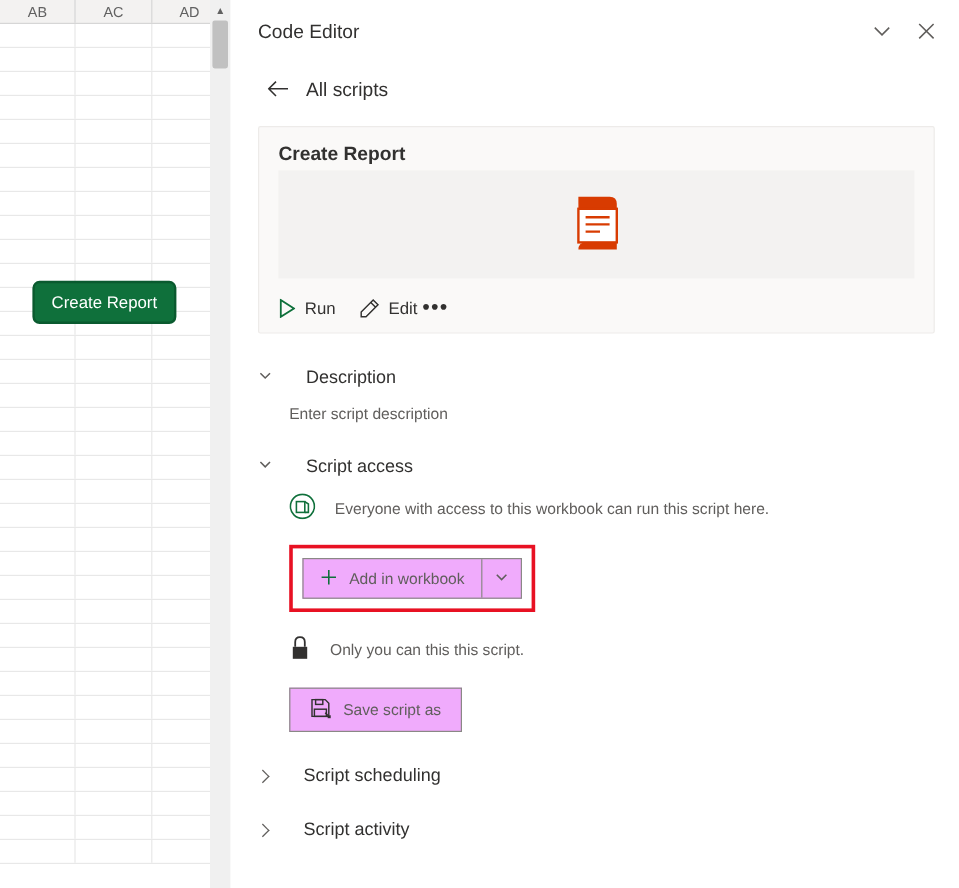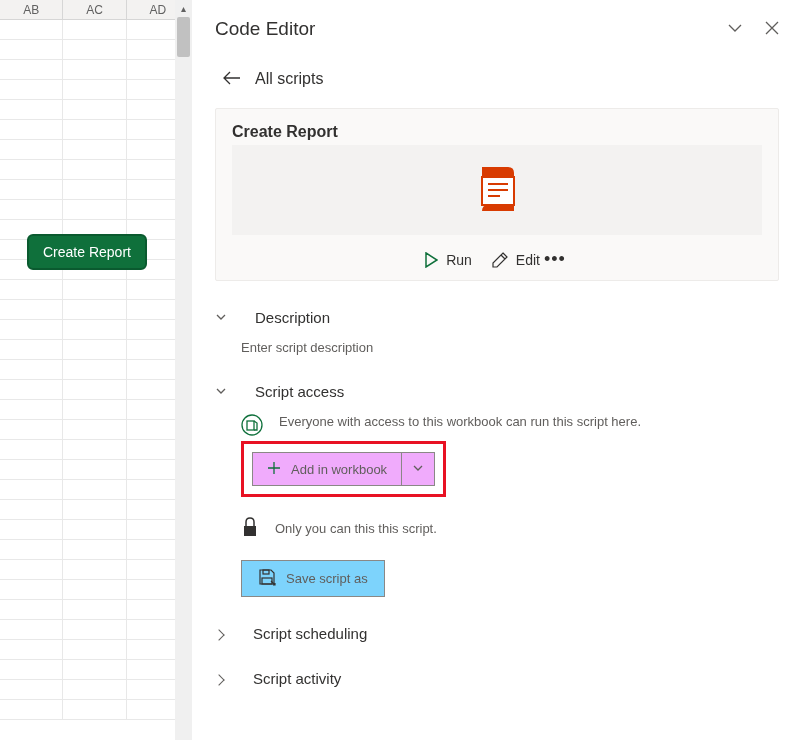--- a/index.html
+++ b/index.html
@@ -98,39 +98,39 @@
       background: #fff;
       padding: 0;
     }
     .panel-header {
       display: flex;
       align-items: center;
       justify-content: space-between;
       padding: 18px 20px 12px 20px;
     }
     .panel-title {
-      font-size: 19px;
+      font-size: 16px;
       font-weight: 400;
       color: #323130;
     }
     .panel-actions {
       display: flex;
       gap: 22px;
       align-items: center;
     }
     .panel-action-icon {
       cursor: pointer;
       color: #605e5c;
     }
     .panel-body {
       padding: 0 20px 20px 20px;
     }
     .back-row {
       display: flex;
-      align-items: center;
+      align-items: flex-start;
       gap: 14px;
       padding: 18px 8px 20px 8px;
     }
     .back-arrow {
       color: #323130;
     }
     .back-label {
       font-size: 16px;
       color: #323130;
     }
@@ -155,21 +155,21 @@
       background: #f3f2f1;
       height: 90px;
       display: flex;
       align-items: center;
       justify-content: center;
       margin-bottom: 10px;
     }
     .card-actions {
       display: flex;
       align-items: center;
-      justify-content: center;
+      justify-content: flex-start;
       padding-top: 4px;
     }
     .card-actions-left {
       display: flex;
       gap: 20px;
     }
     .action-btn {
       display: flex;
       align-items: center;
       gap: 8px;
@@ -197,22 +197,23 @@
       font-size: 15px;
       color: #323130;
     }
     .section-body {
       padding: 14px 0 0 26px;
       font-size: 13px;
       color: #605e5c;
     }
     .access-row {
       display: flex;
+      align-items: center;
       gap: 16px;
-      margin-bottom: 2px;
+      margin-bottom: 18px;
     }
     .access-icon-circle {
       color: #0f703b;
     }
     .highlight-box {
       border: 3px solid #e81123;
       padding: 8px;
       width: fit-content;
       margin-bottom: 20px;
     }
@@ -242,21 +243,21 @@
       display: flex;
       align-items: center;
       gap: 16px;
       margin-bottom: 20px;
     }
     .save-btn {
       display: flex;
       align-items: center;
       gap: 10px;
       border: 1px solid #8a8886;
-      background: #7dd3fc;
+      background: #f0abfc;
       padding: 7px 16px;
       cursor: pointer;
       width: fit-content;
     }
     .chevron-right::before {
       content: '';
       display: inline-block;
       width: 7px;
       height: 7px;
       border-right: 1.3px solid #605e5c;

